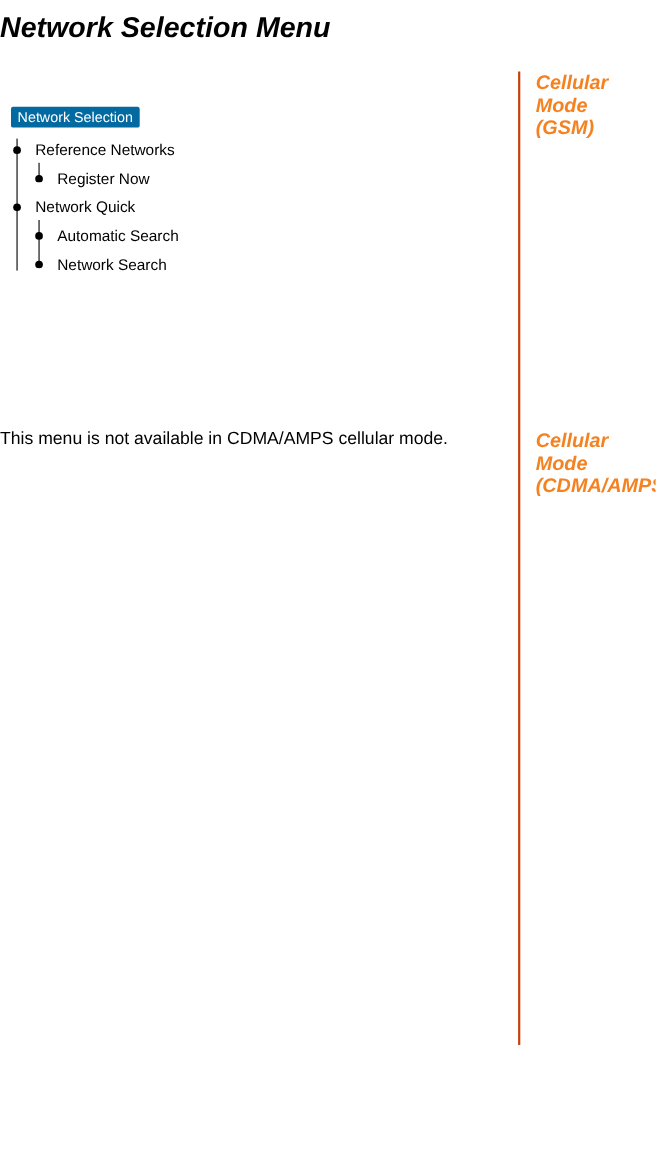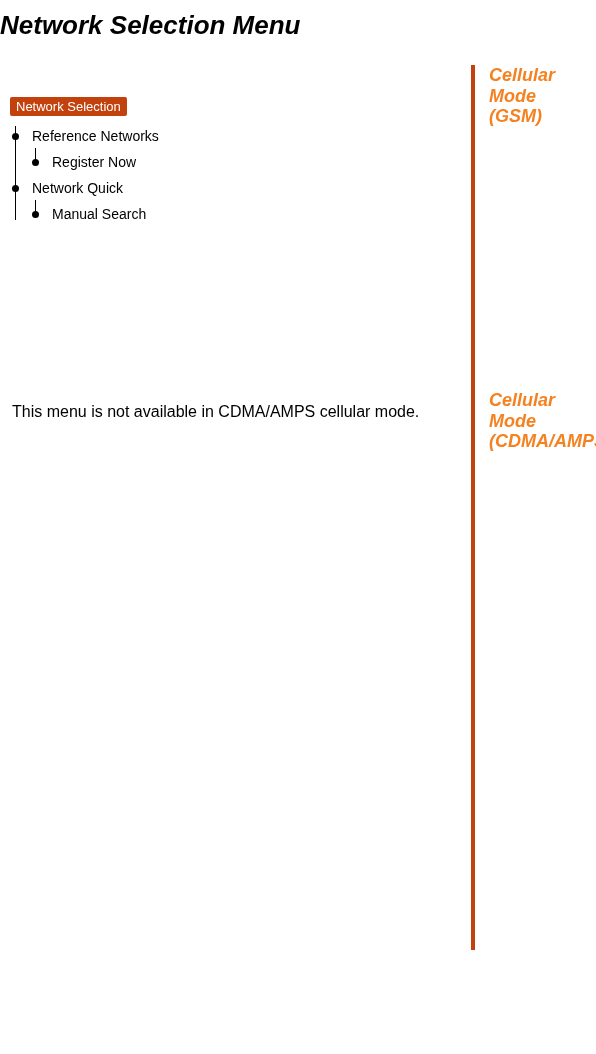--- a/index.html
+++ b/index.html
@@ -27,41 +27,41 @@
   .columns {
     display: flex;
     align-items: stretch;
   }
   .main-col {
     flex: 1 1 auto;
     padding-right: 14px;
   }
   .side-col {
     width: 95px;
-    border-left: 4px solid #c2410c;
+    border-left: 2px solid #c2410c;
     padding-left: 14px;
     box-sizing: border-box;
   }
   .side-label {
     font-weight: bold;
     font-style: italic;
     color: #f58220;
     font-size: 18px;
     line-height: 1.15;
   }
   .side-gsm-block { min-height: 325px; }
   .side-cdma-block { min-height: 560px; }
 
   .menu-root {
     position: relative;
     margin-top: 36px;
     margin-left: 12px;
   }
   .chip {
-    background: #c2410c;
+    background: #0369a1;
     color: #fff;
     display: inline-block;
     font-size: 13px;
     padding: 2px 6px;
     border-radius: 2px;
     position: relative;
     top: -4px;
     left: -2px;
   }
   .tree-root {
@@ -122,21 +122,21 @@
     left: 3px;
     top: -4px;
     bottom: 11px;
     width: 1px;
     background: #000;
   }
 
   .para {
     font-size: 16px;
     line-height: 1.25;
-    margin: 12px;
+    margin: 0;
   }
   .cdma-section .main-col { padding-top: 0; }
 
   .footer {
     position: absolute;
     right: 30px;
     bottom: 18px;
     font-size: 13px;
     font-style: italic;
   }
@@ -163,22 +163,25 @@
             <span>Reference Networks</span>
             <ul class="subtree">
               <li class="node last-node">
                 <span>Register Now</span>
               </li>
             </ul>
           </li>
           <li class="node">
             <span>Network Quick</span>
             <ul class="subtree">
+              <li class="node">
+                <span>Automatic Search</span>
+              </li>
               <li class="node last-node">
-                <span>Manual Search</span>
+                <span>Network Search</span>
               </li>
             </ul>
           </li>
         </ul>
       </div>
 
     </div>
     <div class="side-col side-gsm-block">
       <div class="side-label">Cellular Mode (GSM)</div>
     </div>

